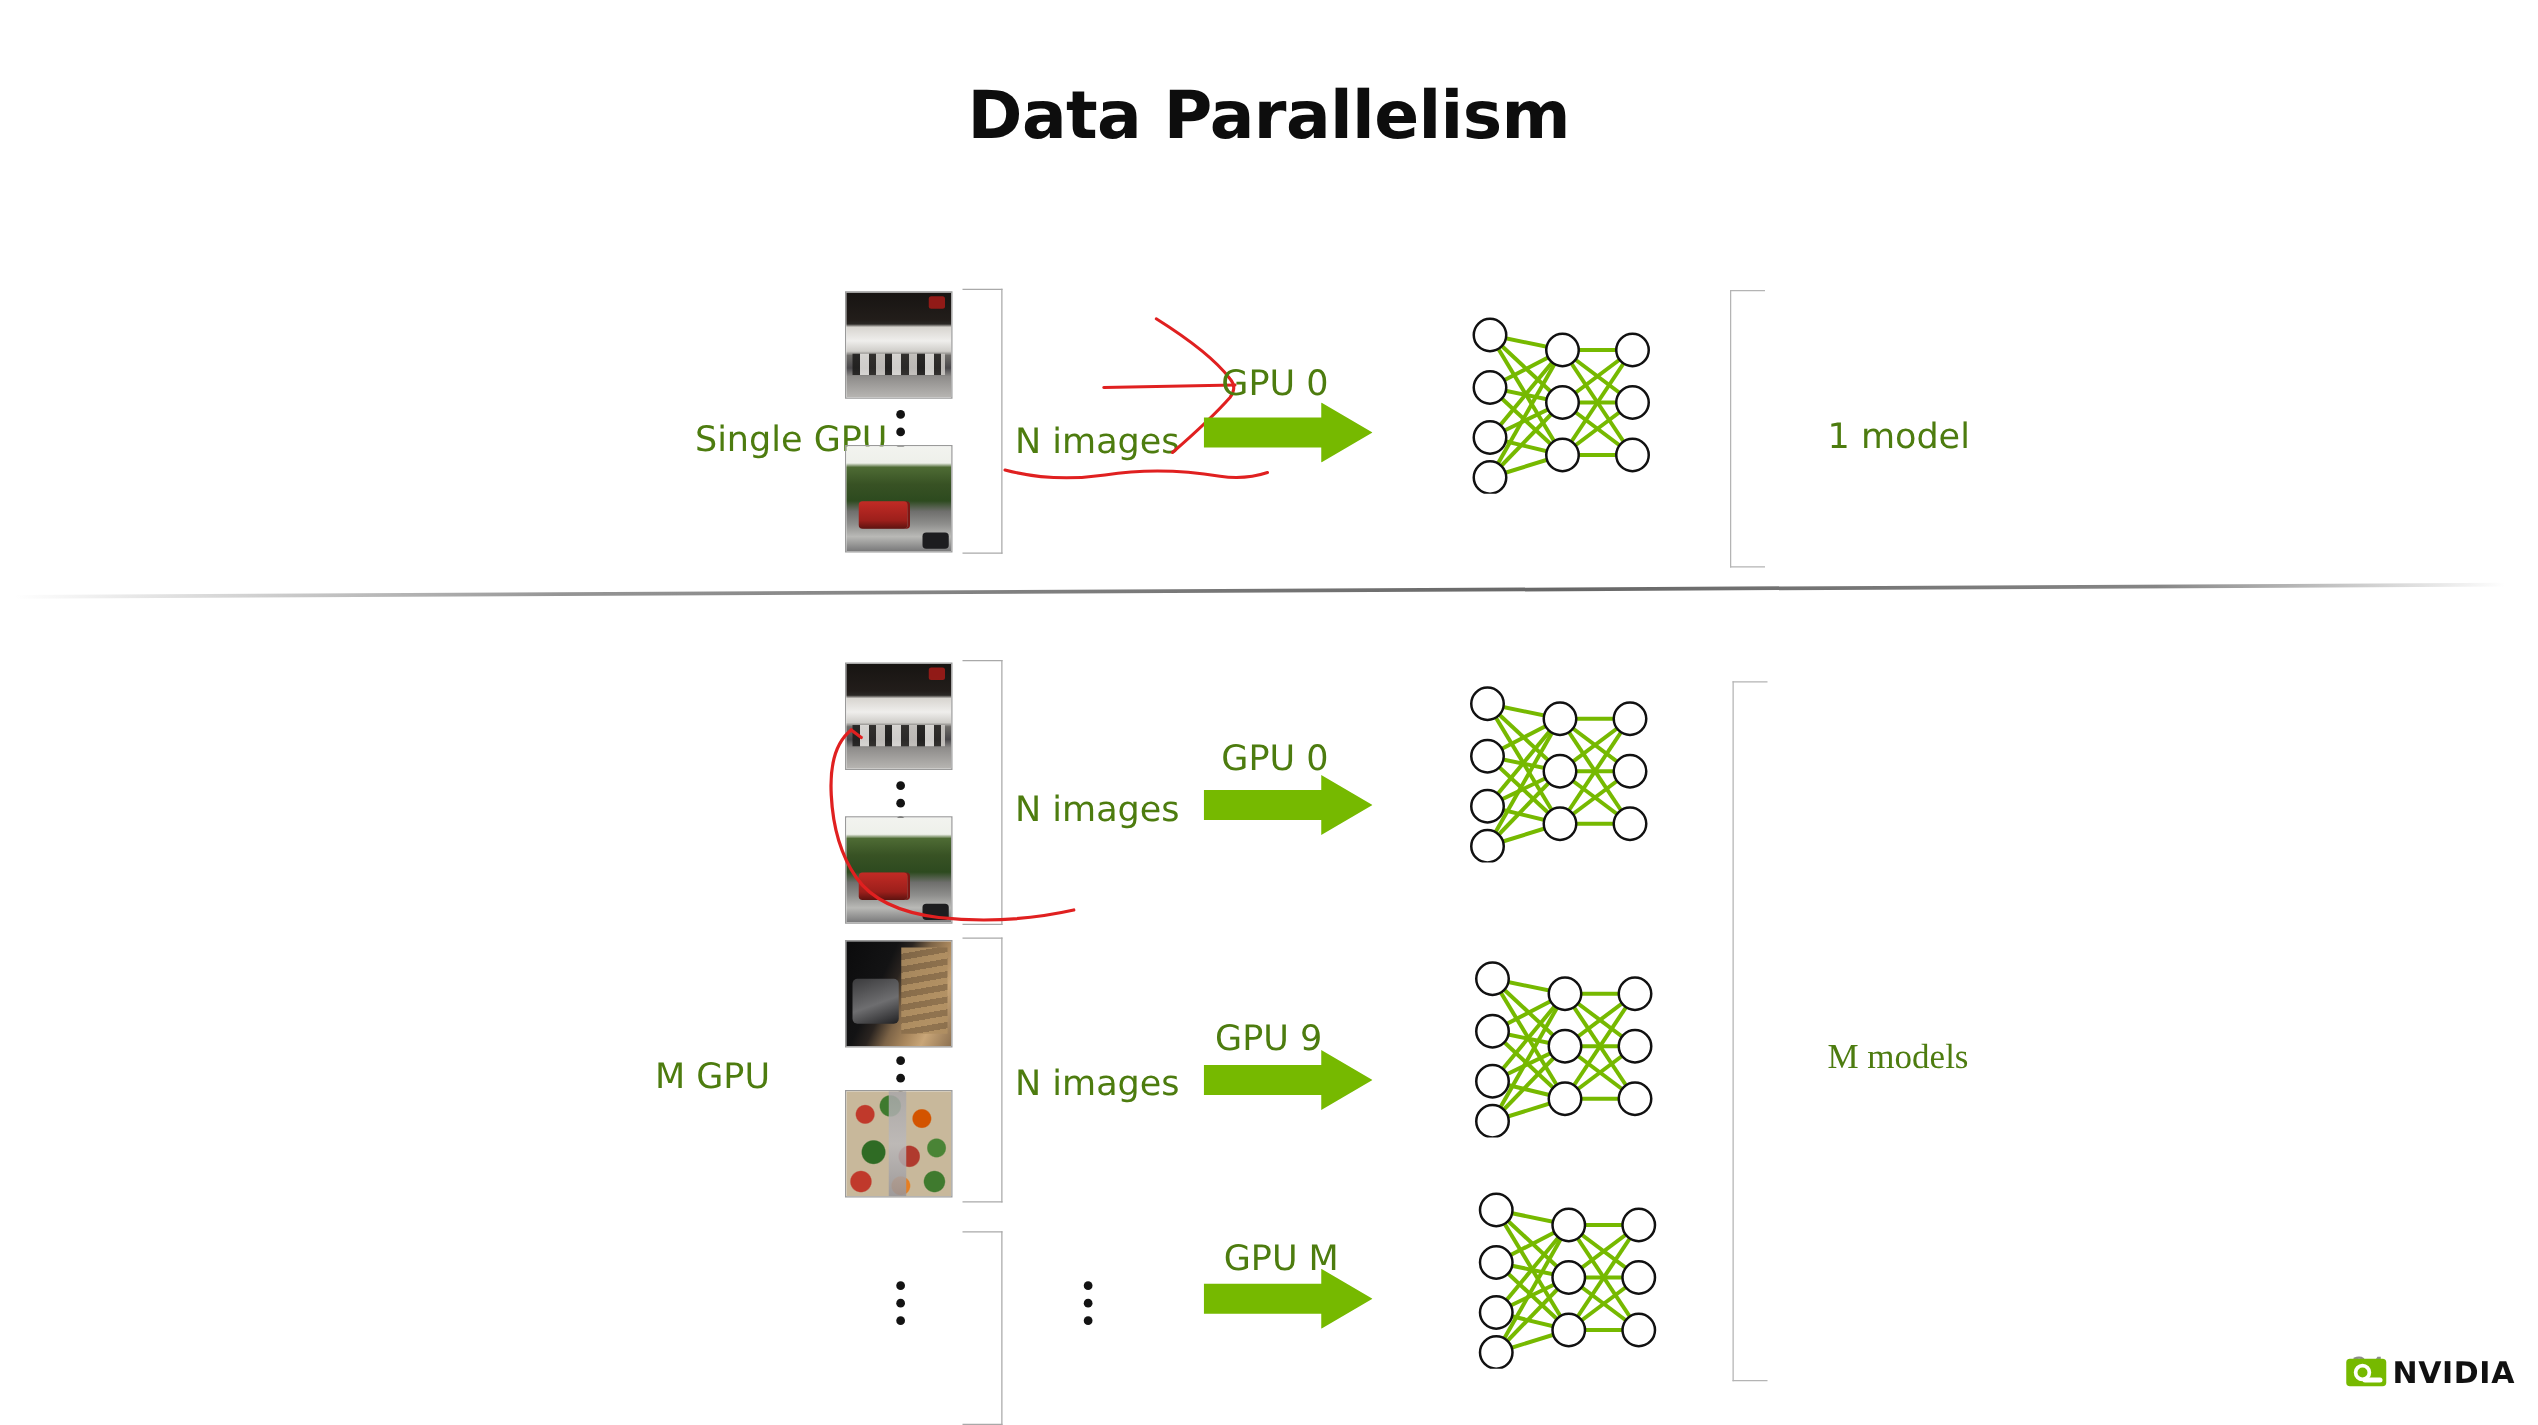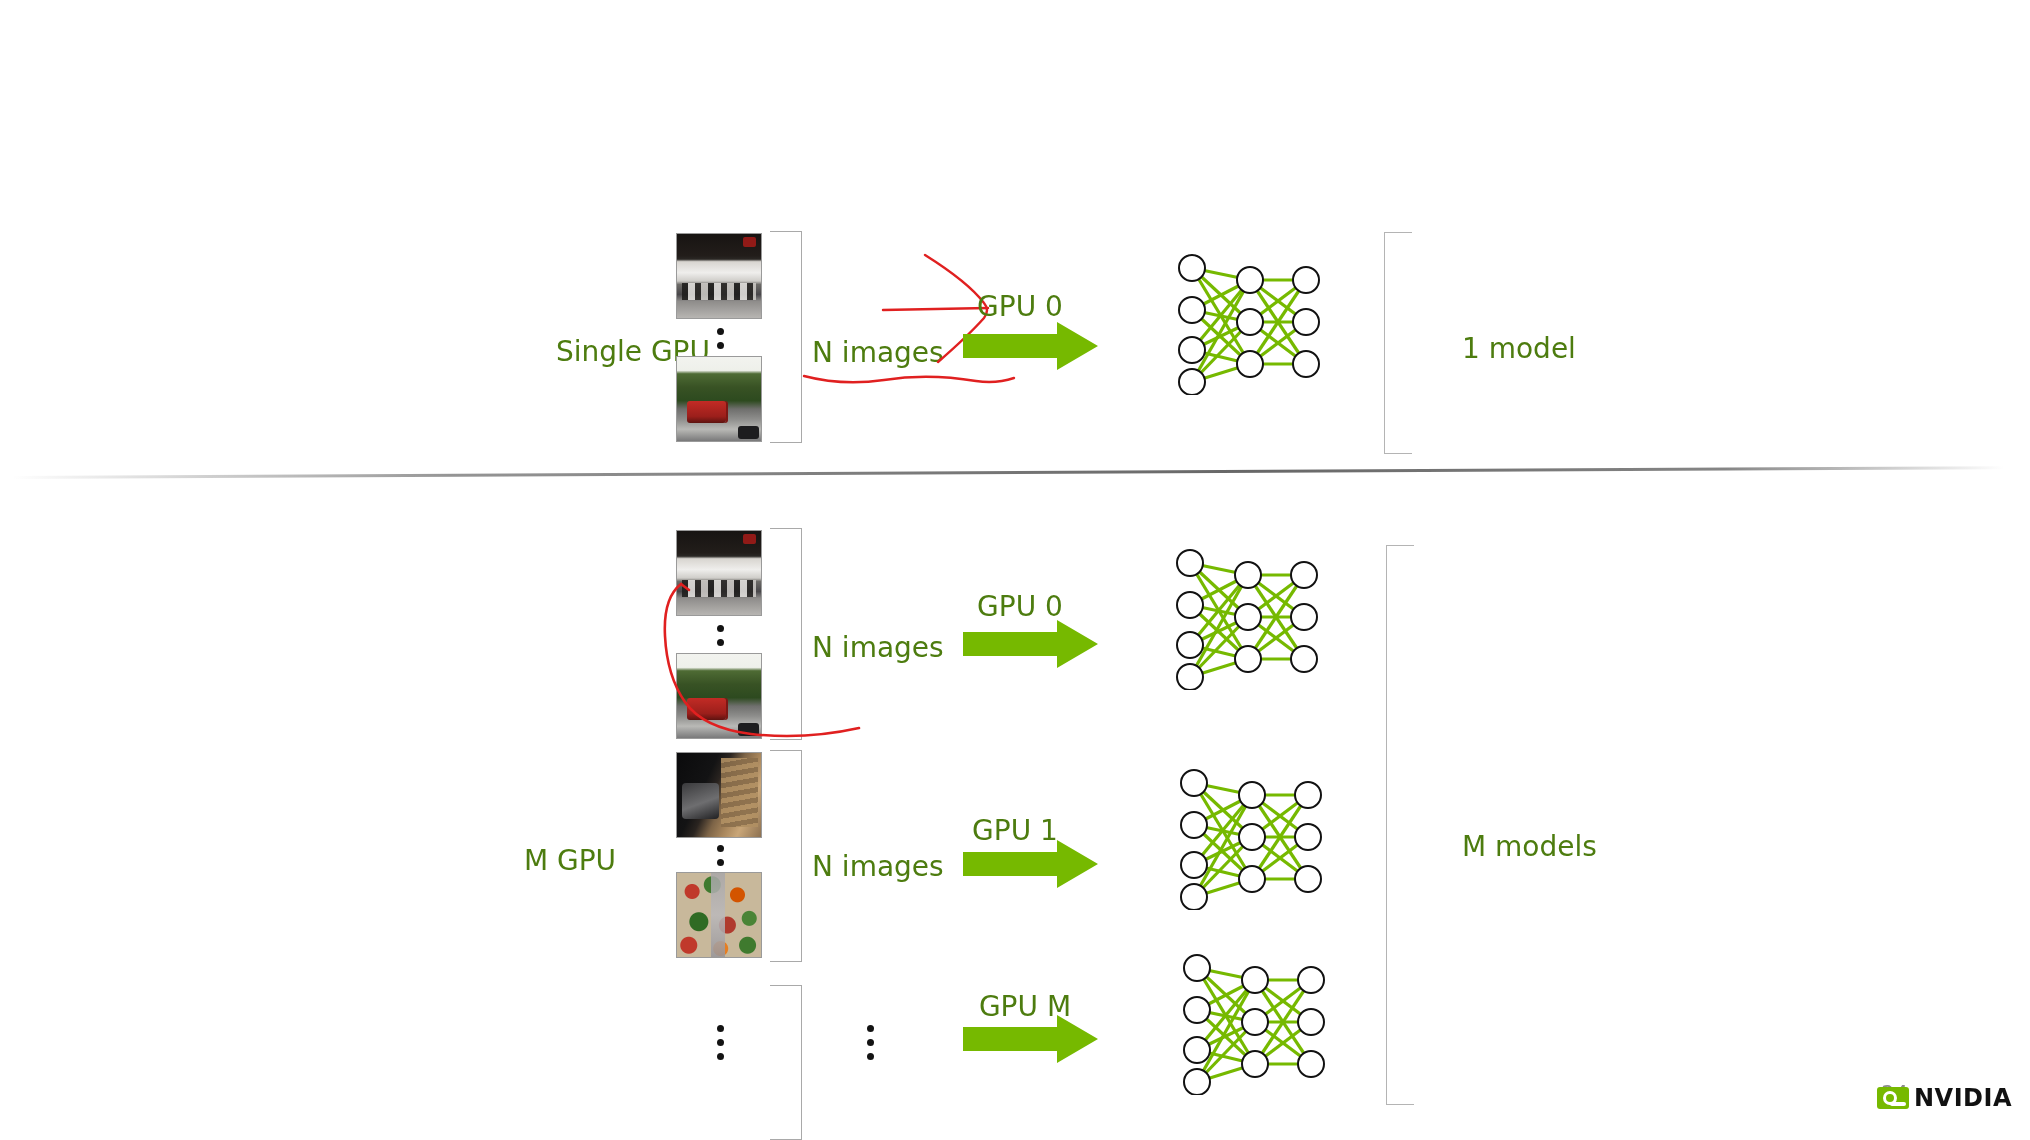--- a/index.html
+++ b/index.html
@@ -227,20 +227,21 @@
     font-size:24px;
     letter-spacing:0.5px;
     color:#111111;
   }
 </style>
 </head>
 <body>
 
 <div id="slide">
 
+  <div id="slide-title" class="abs">Data Parallelism</div>
 
   <div id="section-divider" class="abs"></div>
 
   <div class="abs lbl" style="left:510px; top:335px; width:200px; text-align:right;">Single GPU</div>
 
   <div class="thumb" style="left:676px; top:233px;">
     <div class="scene scene-train"></div>
   </div>
   <div class="vdots" style="left:710px; top:325px; width:20px; height:40px;">
     <i></i>
@@ -391,21 +392,21 @@
   <div class="vdots" style="left:710px; top:842px; width:20px; height:40px;">
     <i></i>
       <i></i>
       <i></i>
   </div>
   <div class="thumb" style="left:676px; top:872px;">
     <div class="scene scene-floral"></div>
   </div>
   <div class="bracket" style="left:770px; top:750px; width:32px; height:212px;"></div>
   <div class="abs lbl" style="left:812px; top:850px;">N images</div>
-  <div class="abs lbl" style="left:925px; top:814px; width:180px; text-align:center;">GPU 1</div>
+  <div class="abs lbl" style="left:925px; top:814px; width:180px; text-align:center;">GPU 9</div>
   <div class="arrow" style="left:963px; top:840px;">
     <svg width="135" height="48" viewBox="0 0 135 48">
       <polygon points="0,12 94,12 94,0 135,24 94,48 94,36 0,36" fill="#76b900"></polygon>
     </svg>
   </div>
   <div class="nnet" style="left:1172px; top:765px;">
     <svg width="160" height="145" viewBox="0 0 160 145">
       <g stroke="#76b900" stroke-width="3.2" fill="none">
         <line x1="22" y1="18" x2="80" y2="30"></line>
           <line x1="22" y1="18" x2="80" y2="72"></line>
@@ -495,21 +496,21 @@
           <circle cx="80" cy="72" r="13"></circle>
         <circle cx="80" cy="114" r="13"></circle>
           <circle cx="136" cy="30" r="13"></circle>
         <circle cx="136" cy="72" r="13"></circle>
           <circle cx="136" cy="114" r="13"></circle>
       </g>
     </svg>
   </div>
 
   <div class="bracket left-face" style="left:1386px; top:545px; width:28px; height:560px;"></div>
-  <div class="abs lbl" style="left:1462px; top:830px;">M models</div>
+  <div class="abs lbl" style="left:1462px; top:830px;font-family:Liberation Serif, serif;">M models</div>
 
   <div id="page-number" class="abs">24</div>
 
   <div id="nvidia-logo" class="abs">
     <div id="nvidia-eye"></div>
     <div id="nvidia-wordmark">NVIDIA</div>
   </div>
 
 </div>
 

